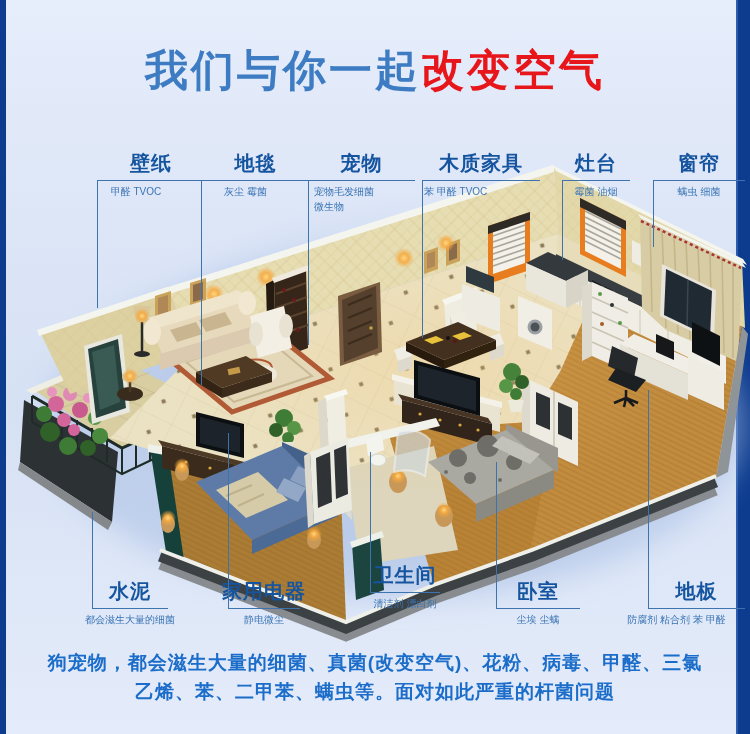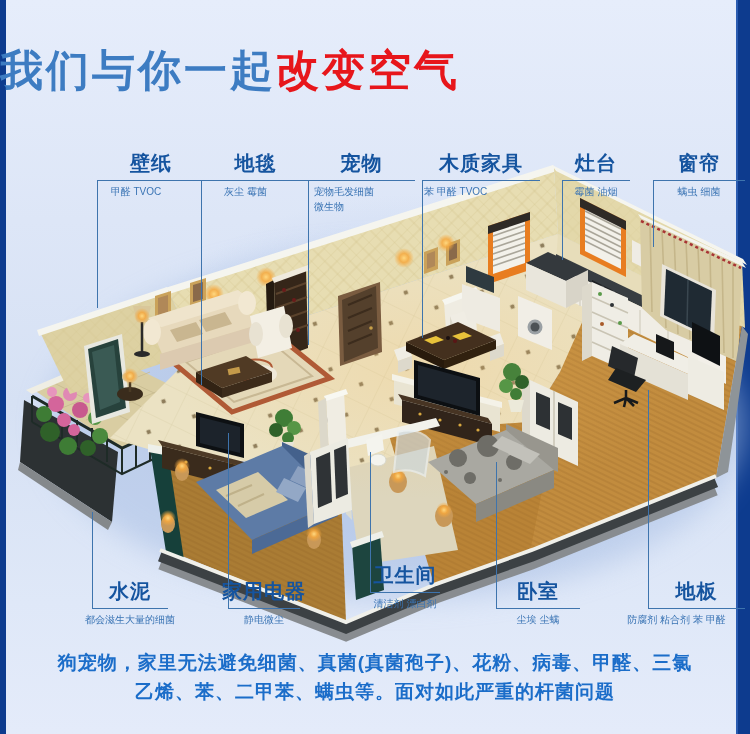--- a/index.html
+++ b/index.html
@@ -7,21 +7,21 @@
     position:relative;width:750px;height:734px;overflow:hidden;
     font-family:"Liberation Sans","DejaVu Sans",sans-serif;
     background:
       radial-gradient(ellipse 430px 290px at 56% 54%, rgba(178,198,233,.85) 0%, rgba(178,198,233,0) 70%),
       linear-gradient(180deg,#e6edfb 0%, #dde6f7 30%, #d6e1f4 55%, #dfe8f8 82%, #e4ebfa 100%);
   }
   .edge{position:absolute;top:0;bottom:0;background:#0d3b8e;}
   .edge.l{left:0;width:6px;}
   .edge.r{right:0;width:12px;border-left:2px solid #2a5bb0;}
   .page-title{
-    position:absolute;top:42px;left:0;right:0;text-align:left;
+    position:absolute;top:42px;left:0;right:0;text-align:center;
     font-size:43px;font-weight:bold;letter-spacing:3px;white-space:nowrap;
   }
   .page-title .b{color:#3d7cc2;}
   .page-title .r{color:#e7161b;}
   svg.apt{position:absolute;left:0;top:0;}
   
   .co{position:absolute;z-index:5;}
   .co .hl{position:absolute;left:0;top:0;width:100%;height:1px;background:#3e74ad;}
   .co .vl{position:absolute;width:1px;background:#3e74ad;}
   .co.top .vl{left:0;top:0;}
@@ -521,16 +521,16 @@
   </div>
 
   <div class="co bot" style="left:648px;top:608px;width:97px">
     <div class="t">地板</div>
     <div class="hl"></div>
     <div class="vl" style="height:218px"></div>
     <div class="d" style="left:-40px;right:0">防腐剂 粘合剂 苯 甲醛</div>
   </div>
 
   <div class="footer">
-    <div>狗宠物，家里无法避免细菌、真菌(真菌孢子)、花粉、病毒、甲醛、三氯</div>
+    <div>狗宠物，都会滋生大量的细菌、真菌(改变空气)、花粉、病毒、甲醛、三氯</div>
     <div>乙烯、苯、二甲苯、螨虫等。面对如此严重的杆菌问题</div>
   </div>
 </div>
 
 </body></html>

